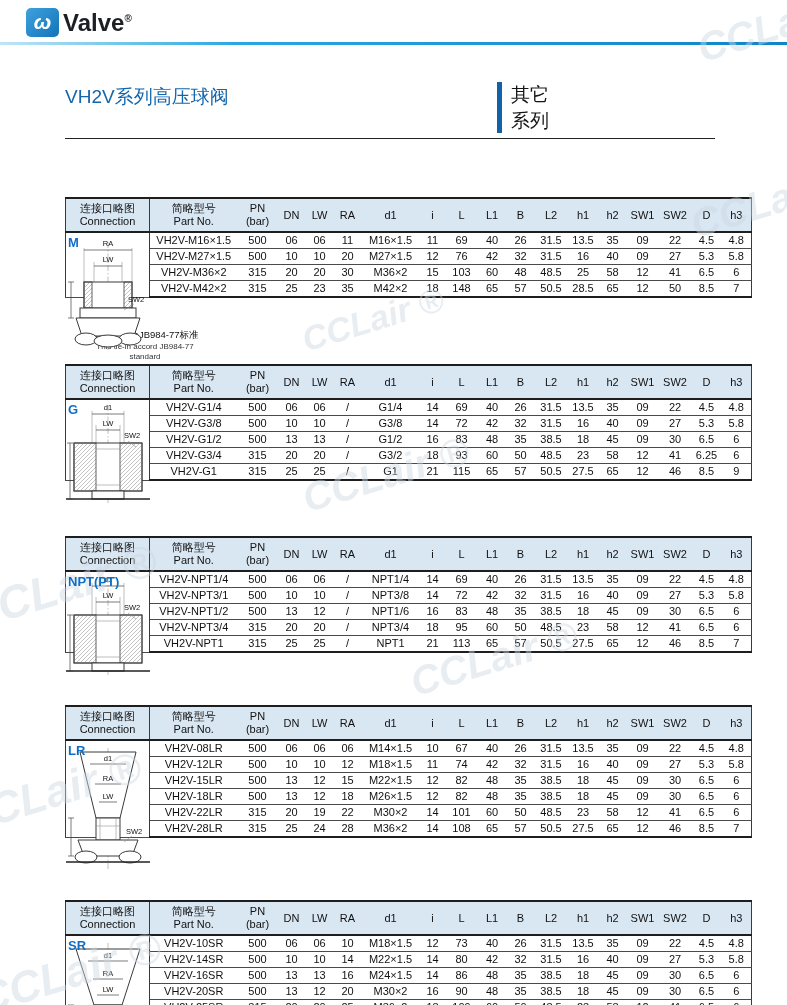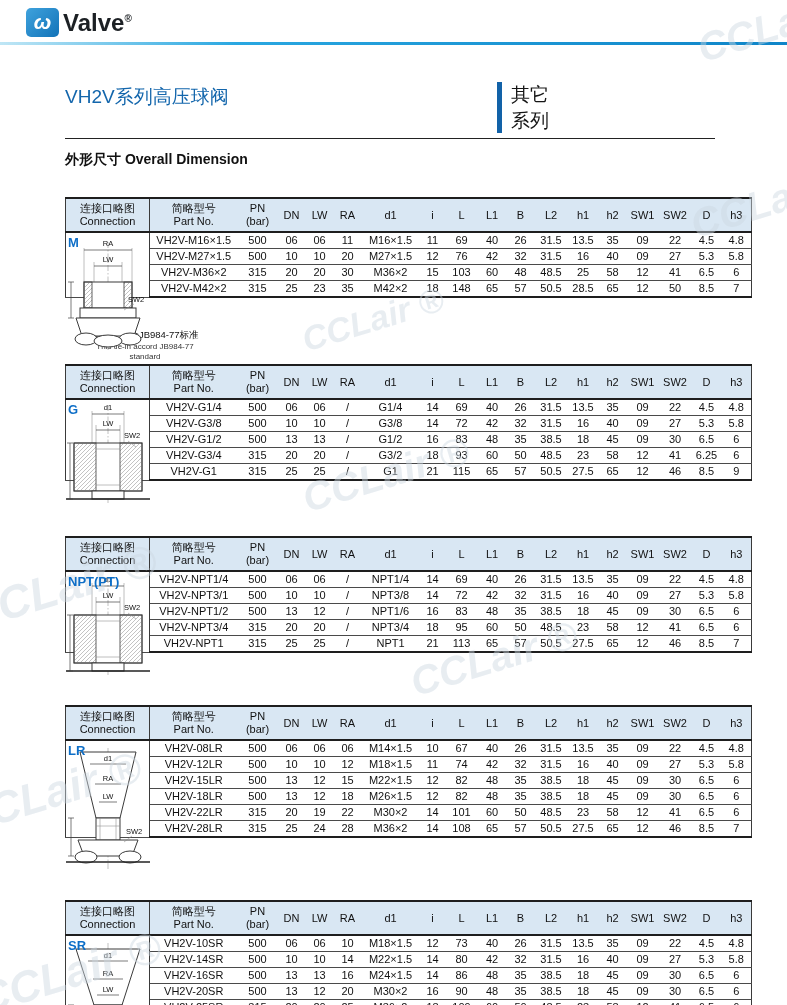--- a/index.html
+++ b/index.html
@@ -85,21 +85,20 @@
     <div class="title-cn">VH2V系列高压球阀</div>
     <div class="side-label">
       <div class="side-bar"></div>
       <div class="side-text">
         <div>其它</div>
         <div>系列</div>
       </div>
     </div>
   </div>
   <div class="title-rule"></div>
-  <h2 class="section-title">外形尺寸 Overall Dimension</h2>
 
   <div class="tables">
     <section class="sec sec-m">
       <table class="dim-table">
           <colgroup>
             <col style="width: 84px;">
             <col style="width: 88px;">
             <col style="width: 40px;">
             <col style="width: 28px;">
             <col style="width: 28px;">

